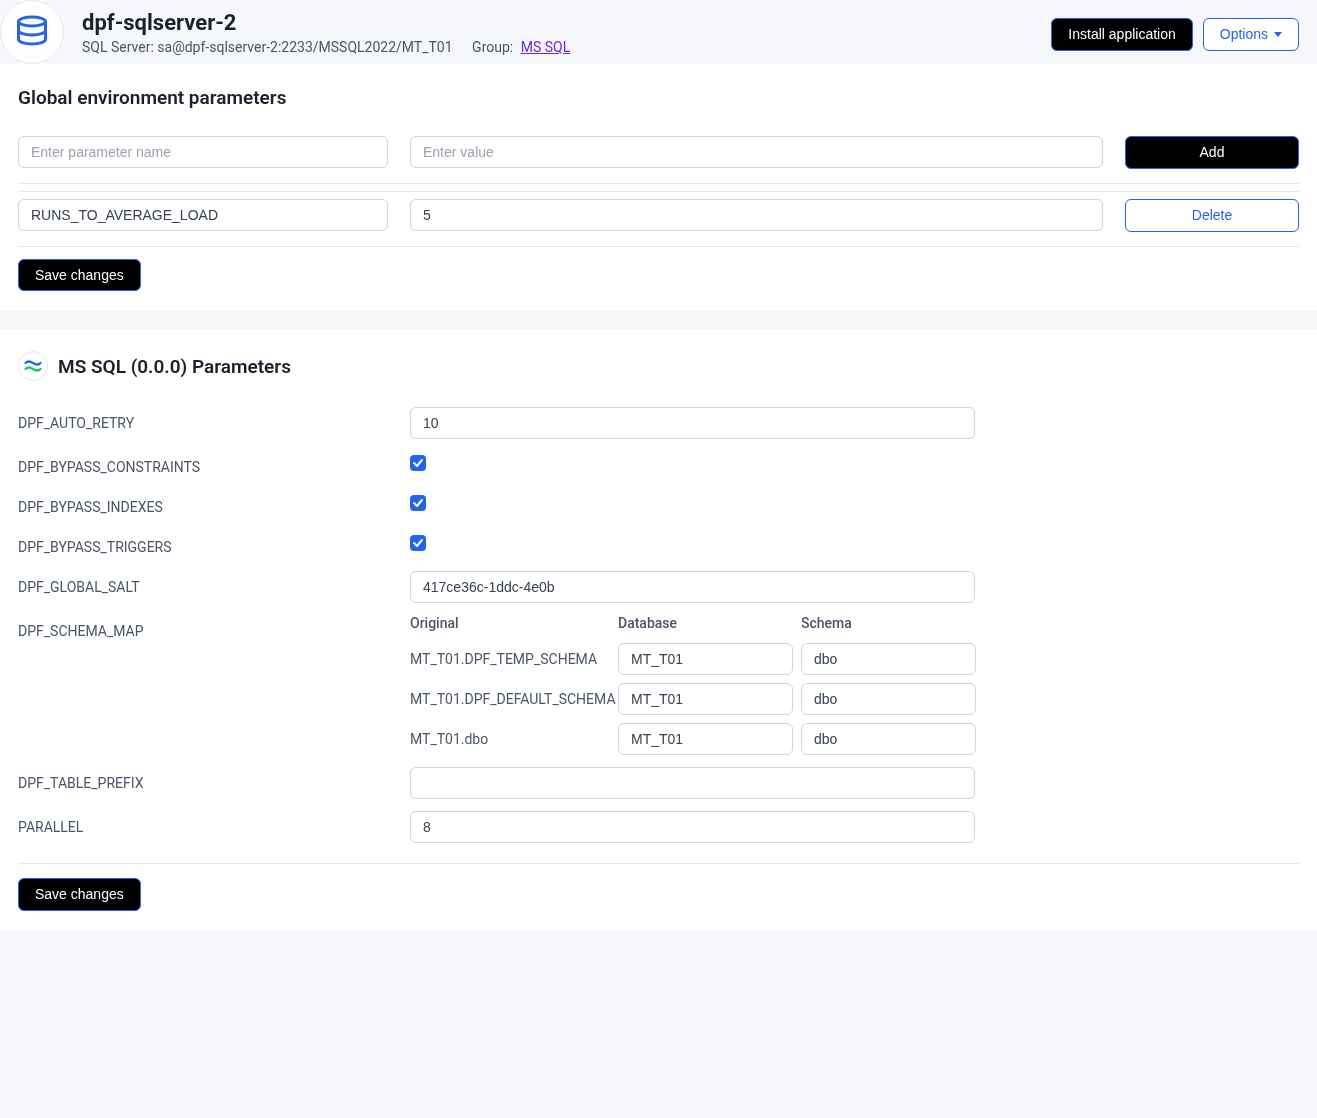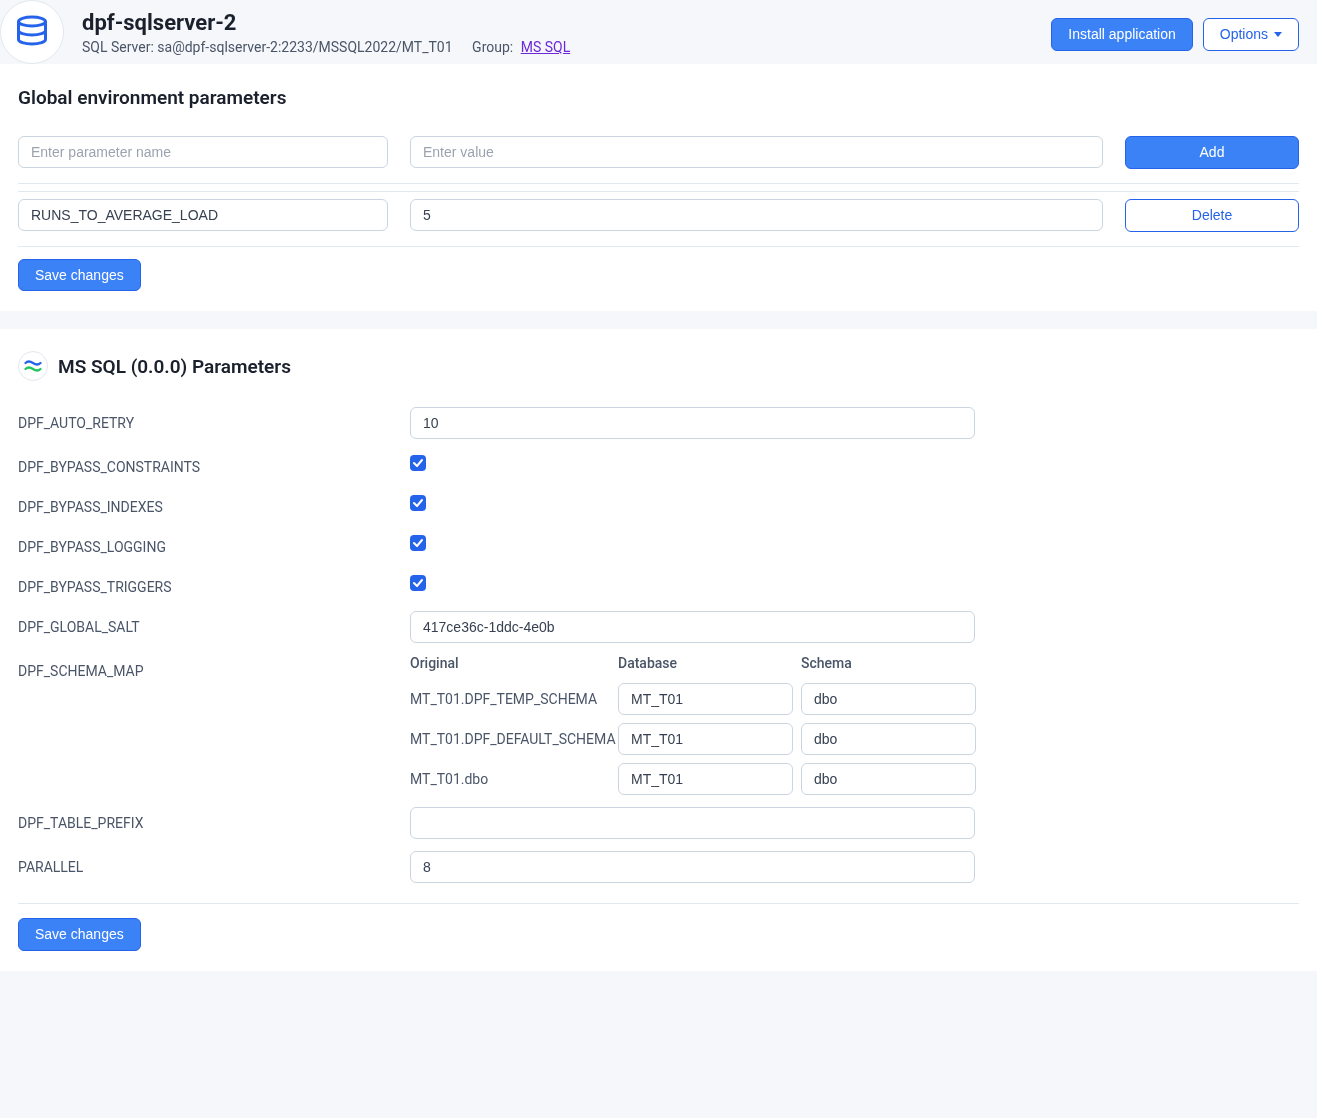--- a/index.html
+++ b/index.html
@@ -77,21 +77,21 @@
       justify-content: center;
       padding: 7px 16px;
       border-radius: 6px;
       font-size: 14px;
       font-weight: 500;
       cursor: pointer;
       border: 1px solid transparent;
       line-height: 1.2;
     }
     .btn-primary {
-      background: #3b82f6;
+      background: #000000;
       color: #fff;
       border-color: #2563eb;
     }
     .btn-outline {
       background: #fff;
       color: #2563eb;
       border: 1px solid #2563eb;
     }
     .btn-caret::after {
       content: "";
@@ -343,30 +343,20 @@
     <div class="param-label">DPF_BYPASS_INDEXES</div>
     <div class="param-control">
       <div class="checkbox-fake">
         <svg viewBox="0 0 10 10">
             <path d="M1 5 L4 8 L9 2" stroke="#fff" stroke-width="2" fill="none" stroke-linecap="round" stroke-linejoin="round"></path>
           </svg>
       </div>
     </div>
   </div>
 
-  <div class="app-param-row">
-    <div class="param-label">DPF_BYPASS_LOGGING</div>
-    <div class="param-control">
-      <div class="checkbox-fake">
-        <svg viewBox="0 0 10 10">
-            <path d="M1 5 L4 8 L9 2" stroke="#fff" stroke-width="2" fill="none" stroke-linecap="round" stroke-linejoin="round"></path>
-          </svg>
-      </div>
-    </div>
-  </div>
 
   <div class="app-param-row">
     <div class="param-label">DPF_BYPASS_TRIGGERS</div>
     <div class="param-control">
       <div class="checkbox-fake">
         <svg viewBox="0 0 10 10">
             <path d="M1 5 L4 8 L9 2" stroke="#fff" stroke-width="2" fill="none" stroke-linecap="round" stroke-linejoin="round"></path>
           </svg>
       </div>
     </div>

